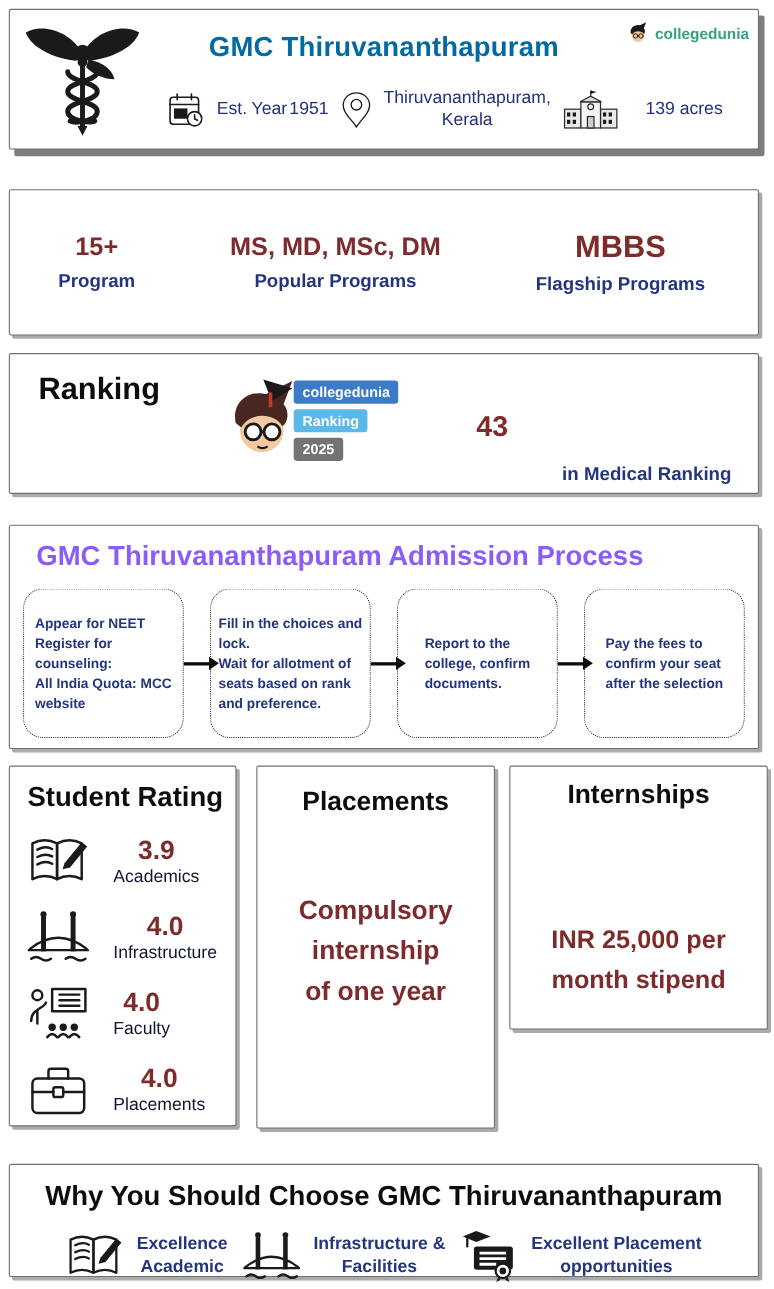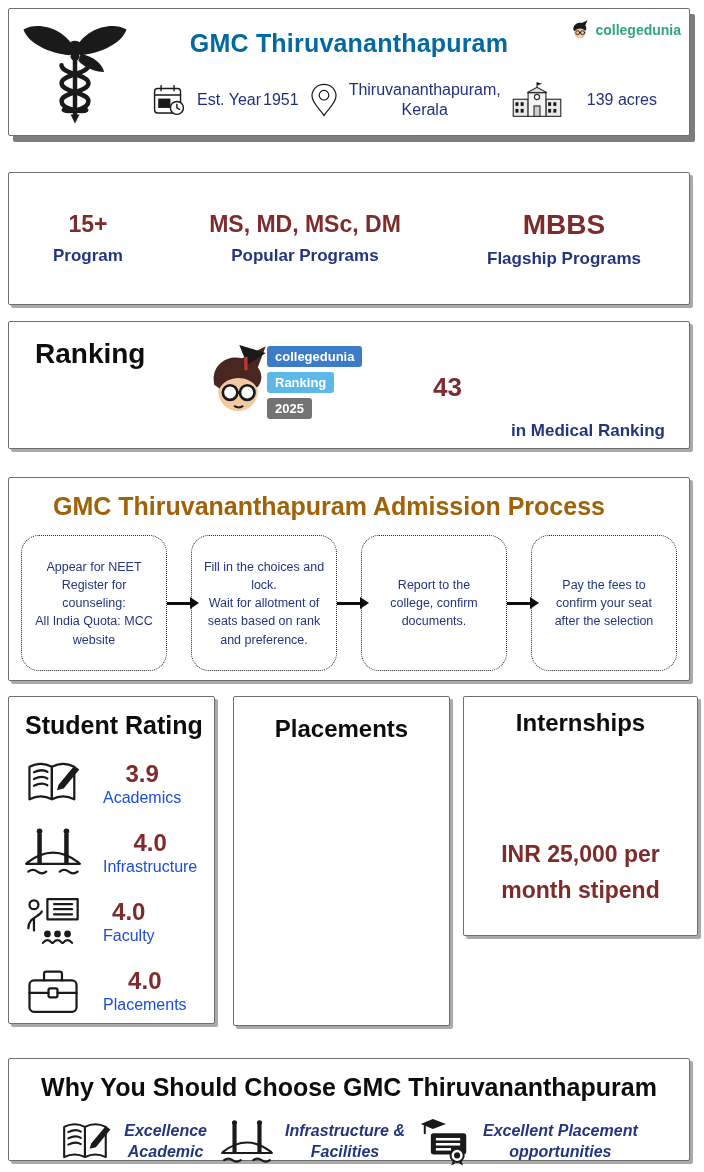--- a/index.html
+++ b/index.html
@@ -59,63 +59,63 @@
   .badge-col { display:flex; flex-direction:column; gap:5px; margin-left:-4px; }
   .badge { color:#fff; font-size:13px; font-weight:700; padding:3px 8px; border-radius:3px; width:max-content; }
   .badge-blue { background:#3c7bc8; }
   .badge-lblue { background:#5cb8e8; }
   .badge-orange { background:#737373; }
   .rank-value { position:absolute; left:424px; top:50px; color:#7d2b2b; font-size:26px; font-weight:700; }
   .rank-label { position:absolute; left:502px; top:57px; color:#24357f; font-size:17px; font-weight:700;margin-top:42px; }
 
   
   .admission-card { margin-top:28px; height:204px; padding:14px 12px 0 12px; }
-  .admission-heading { font-size:25px; font-weight:700; color:#a16207; margin-left:32px; }
+  .admission-heading { font-size:25px; font-weight:700; color:#8b5cf6; margin-left:12px; }
   .steps-row { margin-top:14px; display:flex; align-items:center; justify-content:space-between; }
   .step-box {
     width:146px; height:136px;
     border:1.6px dotted #2a2a2a; border-radius:18px;
     display:flex; align-items:flex-start; justify-content:center;
     padding-top:22px;
   }
   .step-box:nth-child(5), .step-box:nth-child(7) { align-items:center; padding-top:0; }
   .step-text {
-    color:#24357f; font-weight:400; font-size:12.5px; line-height:1.45;
-    text-align:center; white-space:pre-line;
+    color:#24357f; font-weight:700; font-size:12.5px; line-height:1.45;
+    text-align:left; white-space:pre-line;
   }
   .arrow { position:relative; width:24px; height:3px; background:#0d0d0d; flex:none; }
   .arrow::after {
     content:""; position:absolute; right:-8px; top:-5px;
     border-left:9px solid #0d0d0d; border-top:6.5px solid transparent; border-bottom:6.5px solid transparent;
   }
 
   
   .triple-row { margin-top:15px; display:flex; gap:0; }
   .sr-card { width:207px; height:328px; padding:14px 10px 0 16px; }
   .sr-heading { font-size:25px; font-weight:700; color:#0d0d0d; }
   .sr-item { display:flex; align-items:center; gap:22px; margin-top:17px; }
   .sr-item .sr-icon { width:56px; height:52px; flex:none; }
   .sr-col { display:flex; flex-direction:column; align-items:center; }
   .sr-value { color:#7d2b2b; font-size:24px; font-weight:700; }
-  .sr-label { color:#1d4ed8; font-size:16px; margin-top:1px; }
+  .sr-label { color:#0f172a; font-size:16px; margin-top:1px; }
 
   .pl-card { width:217px; height:330px; margin-left:18px; padding-top:18px; text-align:center; }
   .mid-heading { font-size:24px; font-weight:700; color:#0d0d0d; }
   .mid-body { color:#7d2b2b; font-size:24px; font-weight:700; line-height:1.55; margin-top:66px; white-space:pre-line; }
 
   .in-card { width:235px; height:240px; margin-left:13px; padding-top:12px; text-align:center; }
   .in-card .mid-body { font-size:23px; margin-top:100px; }
 
   
   .why-card { margin-top:32px; height:103px; padding-top:14px; }
   .why-heading { text-align:center; font-size:25px; font-weight:700; color:#0d0d0d; }
   .why-row { margin-top:16px; display:flex; align-items:center; justify-content:center; gap:14px; padding:0 14px; }
   .why-item { display:flex; align-items:center; gap:12px; }
   .why-icon { width:52px; height:48px; flex:none; }
-  .why-label { color:#24357f; font-size:16px; font-weight:700; text-align:center; white-space:pre-line; line-height:1.3;font-style:italic; }
+  .why-label { color:#24357f; font-size:16px; font-weight:700; text-align:center; white-space:pre-line; line-height:1.3; }
 
   svg .st { stroke:#1a1a1a; fill:none; stroke-width:4; stroke-linecap:round; stroke-linejoin:round; }
   svg .fl { fill:#1a1a1a; }
 </style>
 </head>
 <body>
 
 <div class="page">
 
   <div class="card header-card">
@@ -322,20 +322,23 @@
         </svg>
         <div class="sr-col">
           <div class="sr-value">4.0</div>
           <div class="sr-label">Placements</div>
         </div>
       </div>
     </div>
 
     <div class="card pl-card">
       <div class="mid-heading">Placements</div>
+      <div class="mid-body">Compulsory
+internship
+of one year</div>
     </div>
 
     <div class="card in-card">
       <div class="mid-heading">Internships</div>
       <div class="mid-body">INR 25,000 per
 month stipend</div>
     </div>
   </div>
 
   <div class="card why-card">

